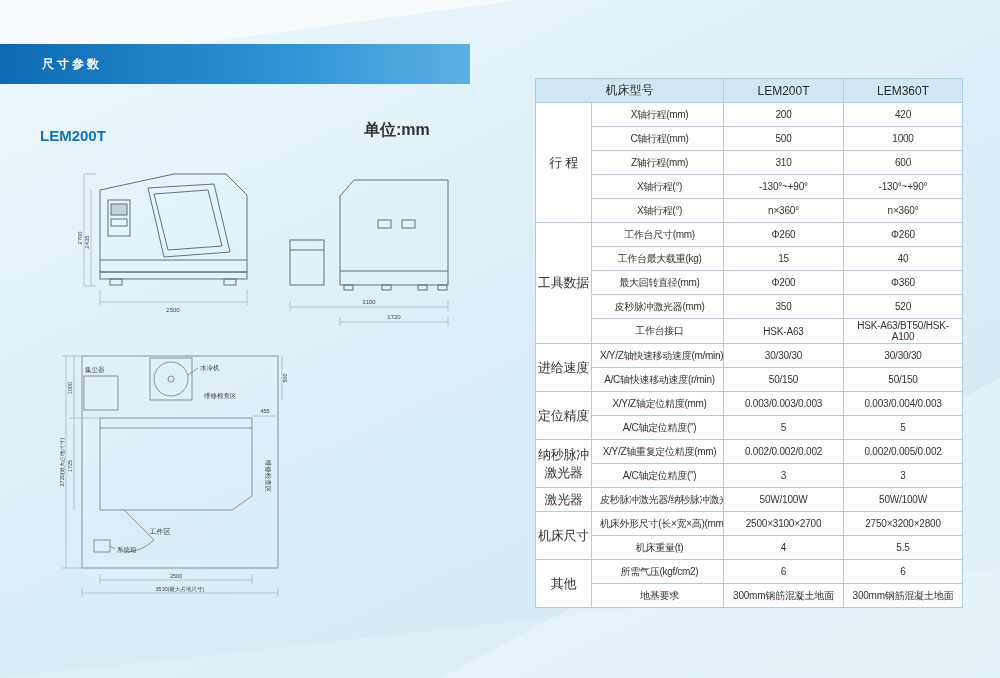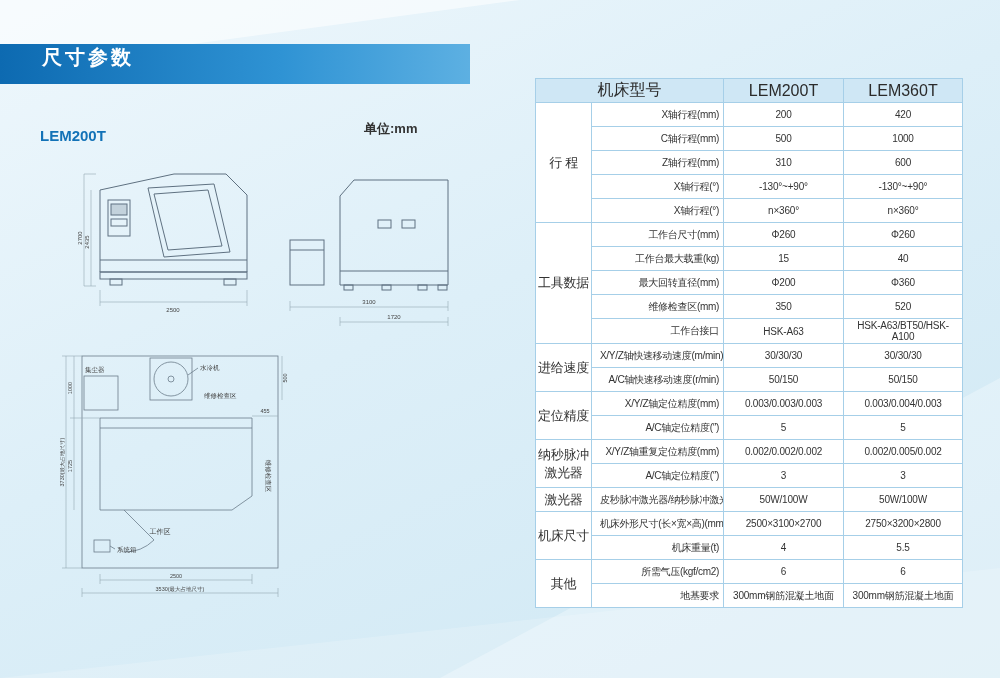--- a/index.html
+++ b/index.html
@@ -9,37 +9,37 @@
           background:linear-gradient(155deg,#eef7fc 0%,#ddeff8 45%,#cfe8f4 100%); }
   .deco { position:absolute; pointer-events:none; }
   .deco-tl { top:0; left:0; width:520px; height:70px;
              background:rgba(255,255,255,.55); clip-path:polygon(0 0,100% 0,0 100%); }
   .deco-br { right:0; bottom:0; width:560px; height:300px;
              background:rgba(255,255,255,.30); clip-path:polygon(100% 0,100% 100%,0 100%); }
   .deco-bl { left:0; bottom:0; width:100%; height:110px;
              background:rgba(255,255,255,.18); clip-path:polygon(0 100%,100% 0,100% 100%); }
   .banner { position:absolute; left:0; top:44px; width:470px; height:40px;
             background:linear-gradient(90deg,#0d6ab1 0%,#2f93d4 60%,#5db0e2 100%);
-            display:flex; padding-left:42px;
-            color:#ffffff; font-size:20px; font-weight:bold; letter-spacing:3px; }
+            display:flex; align-items:center; padding-left:42px;
+            color:#ffffff; font-size:12px; font-weight:bold; letter-spacing:3px; }
   .model-label { position:absolute; left:40px; top:127px; color:#1272b7; font-weight:bold; font-size:15px; }
-  .unit-label  { position:absolute; left:364px; top:120px; color:#333; font-size:13px; font-weight:bold; }
+  .unit-label  { position:absolute; left:364px; top:120px; color:#333; font-size:16px; font-weight:bold; }
   svg { position:absolute; }
   svg text { font-family:"Liberation Sans","DejaVu Sans",sans-serif; fill:#444; }
   .front-view { left:76px;  top:160px; }
   .side-view  { left:282px; top:166px; }
   .floor-plan { left:60px;  top:348px; }
   .spec-table { position:absolute; left:535px; top:78px; width:427px;
                 border-collapse:collapse; table-layout:fixed; background:#fff;
                 font-size:10px; color:#333; }
   .spec-table th, .spec-table td { border:1px solid #a6cfe8; height:24px; padding:1px 4px;
                 text-align:center; font-weight:normal; overflow:hidden; }
-  .spec-table thead th { background:#cfe7f5; font-size:16px; color:#2b2b2b; }
+  .spec-table thead th { background:#cfe7f5; font-size:12px; color:#2b2b2b; }
   .spec-table td.cat   { font-size:13px; letter-spacing:-0.3px; padding:1px 2px; background:#fff; }
-  .spec-table td.param { text-align:right; padding-left:8px; letter-spacing:-0.3px; white-space:nowrap; }
+  .spec-table td.param { text-align:center; padding-left:8px; letter-spacing:-0.3px; white-space:nowrap; }
   .spec-table td.val   { letter-spacing:-0.2px;text-align:center; }
 </style>
 </head>
 <body>
 
 <div class="page">
 
   <div class="deco deco-tl"></div>
   <div class="deco deco-br"></div>
   <div class="deco deco-bl"></div>
@@ -200,21 +200,21 @@
           <td class="param">工作台最大载重(kg)</td>
           <td class="val">15</td>
           <td class="val">40</td>
         </tr>
         <tr>
           <td class="param">最大回转直径(mm)</td>
           <td class="val">Φ200</td>
           <td class="val">Φ360</td>
         </tr>
         <tr>
-          <td class="param">维修检查区(mm)</td>
+          <td class="param">皮秒脉冲激光器(mm)</td>
           <td class="val">350</td>
           <td class="val">520</td>
         </tr>
         <tr>
           <td class="param">工作台接口</td>
           <td class="val">HSK-A63</td>
           <td class="val">HSK-A63/BT50/HSK-A100</td>
         </tr>
         <tr>
           <td class="cat" rowspan="2">进给速度</td>

